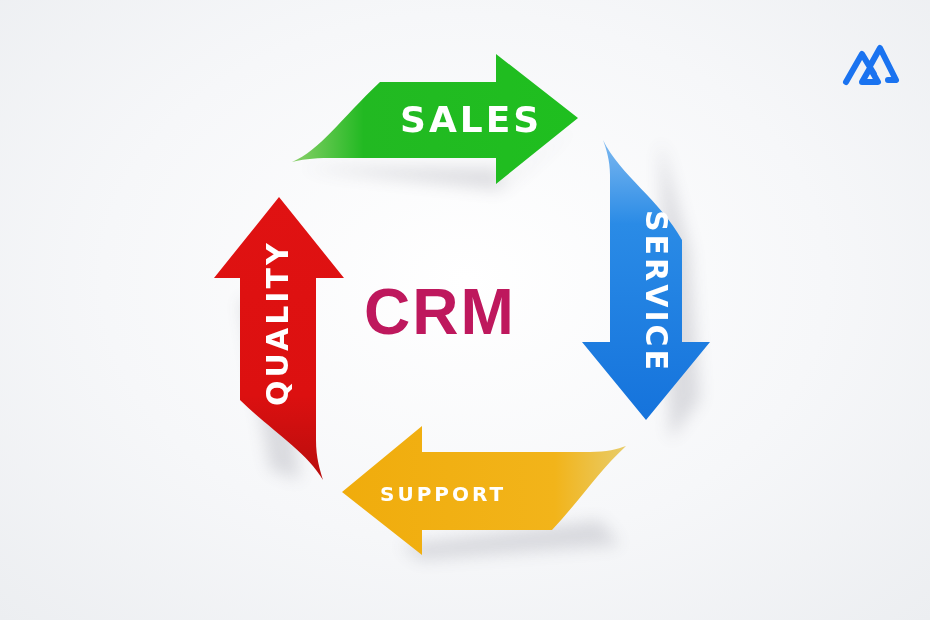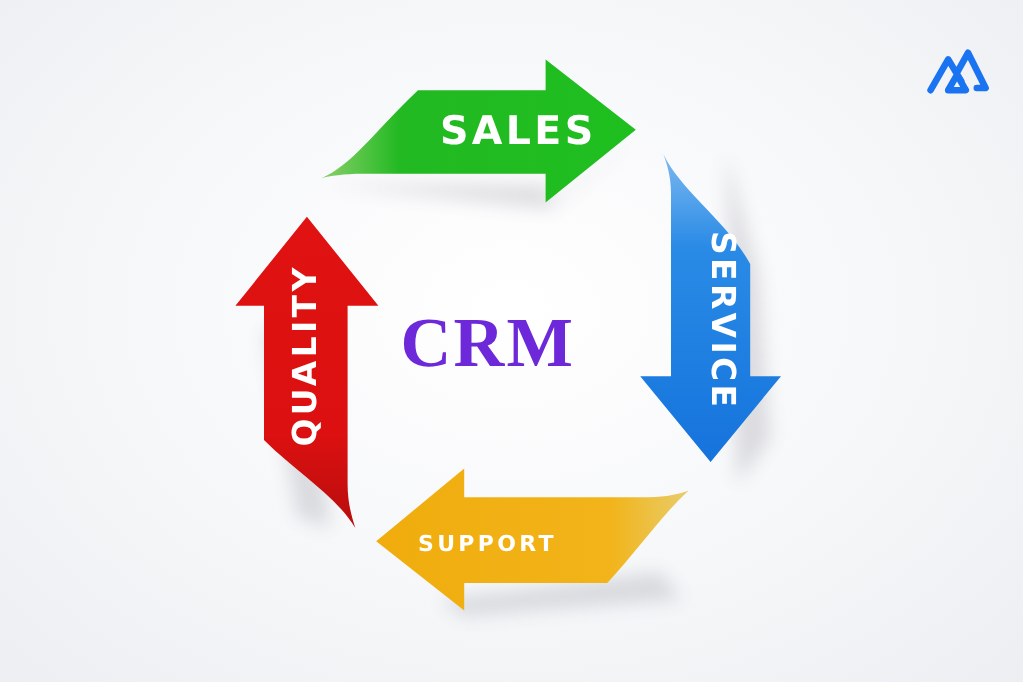--- a/index.html
+++ b/index.html
@@ -10,22 +10,22 @@
   }
   .stage { position: absolute; left: 0; top: 0; width: 930px; height: 540px; }
   svg.diagram { position: absolute; left: 0; top: 0; }
   .label {
     position: absolute; color: #ffffff; font-family: "DejaVu Sans", sans-serif;
     font-weight: bold; letter-spacing: 3px; white-space: nowrap;
     transform-origin: center center;
   }
   .center-label {
     position: absolute; left: 364px; top: 272px; width: 190px; height: 80px;
-    font-family: Liberation Serif, serif; font-weight: bold;
-    font-size: 64px; color: #6d28d9; letter-spacing: 2px; line-height: 80px;
+    font-family: Liberation Sans, sans-serif; font-weight: bold;
+    font-size: 64px; color: #be185d; letter-spacing: 2px; line-height: 80px;
   }
   .logo { position: absolute; left: 840px; top: 40px; width: 62px; height: 50px; }
 </style>
 </head>
 <body>
 
 <div class="stage">
 
   <svg class="diagram" width="930" height="620" viewBox="0 0 930 620">
     <defs>

